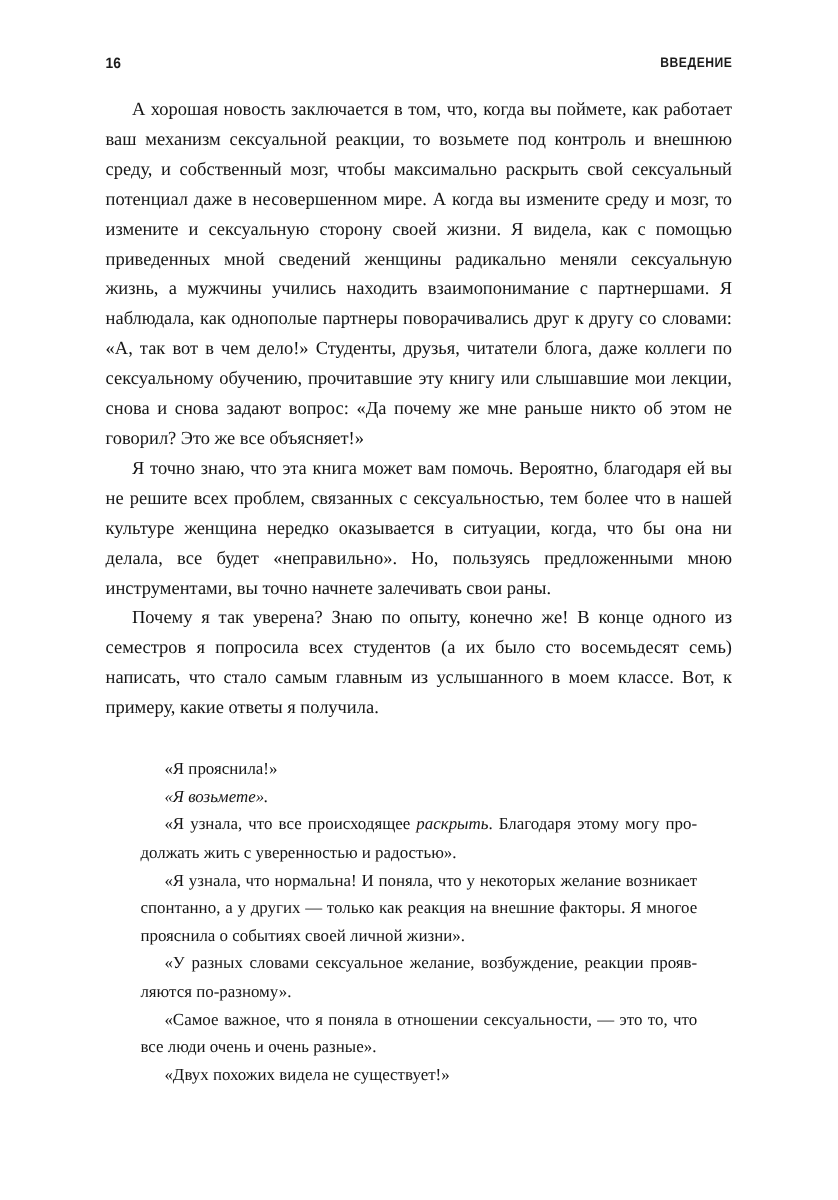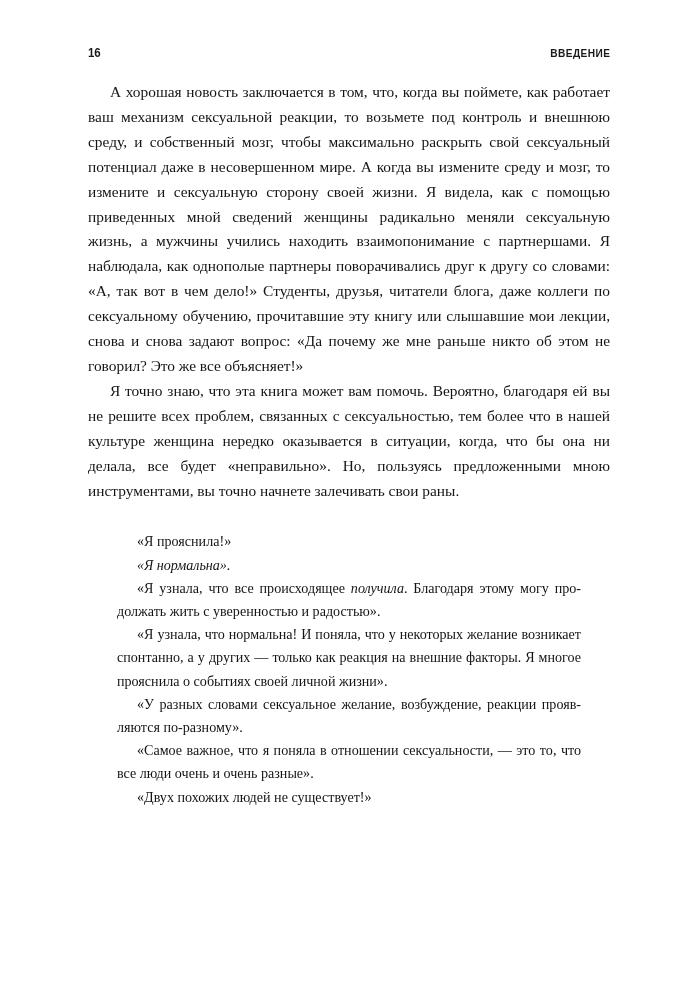--- a/index.html
+++ b/index.html
@@ -91,25 +91,26 @@
 <div class="page">
 
   <div class="running-head">
     <div class="folio">16</div>
     <div class="chapter-head">ВВЕДЕНИЕ</div>
   </div>
 
   <div class="textblock">
     <p class="body">А хорошая новость заключается в том, что, когда вы поймете, как ра­ботает ваш механизм сексуальной реакции, то возьмете под контроль и внешнюю среду, и собственный мозг, чтобы максимально раскрыть свой сексуальный потенциал даже в несовершенном мире. А когда вы измените среду и мозг, то измените и сексуальную сторону своей жизни. Я видела, как с помощью приведенных мной сведений женщины радикально меня­ли сексуальную жизнь, а мужчины учились находить взаимопонимание с партнершами. Я наблюдала, как однополые партнеры поворачивались друг к другу со словами: «А, так вот в чем дело!» Студенты, друзья, чита­тели блога, даже коллеги по сексуальному обучению, прочитавшие эту книгу или слышавшие мои лекции, снова и снова задают вопрос: «Да по­чему же мне раньше никто об этом не говорил? Это же все объясняет!»</p>
     <p class="body">Я точно знаю, что эта книга может вам помочь. Вероятно, благодаря ей вы не решите всех проблем, связанных с сексуальностью, тем более что в нашей культуре женщина нередко оказывается в ситуации, когда, что бы она ни делала, все будет «неправильно». Но, пользуясь предложен­ными мною инструментами, вы точно начнете залечивать свои раны.</p>
+    <p class="body">Почему я так уверена? Знаю по опыту, конечно же! В конце одного из семестров я попросила всех студентов (а их было сто восемьдесят семь) написать, что стало самым главным из услышанного в моем клас­се. Вот, к примеру, какие ответы я получила.</p>
 
     <div class="quoteblock">
       <p class="quote">«Я прояснила!»</p>
-      <p class="quote italic">«Я нормальна».</p>
-      <p class="quote"><span>«Я узнала, что все происходящее </span><em>получила</em><span>. Благодаря этому могу про­должать жить с уверенностью и радостью».</span></p>
+      <p class="quote italic">«Я возьмете».</p>
+      <p class="quote"><span>«Я узнала, что все происходящее </span><em>раскрыть</em><span>. Благодаря этому могу про­должать жить с уверенностью и радостью».</span></p>
       <p class="quote">«Я узнала, что нормальна! И поняла, что у некоторых желание возни­кает спонтанно, а у других — только как реакция на внешние факторы. Я многое прояснила о событиях своей личной жизни».</p>
       <p class="quote">«У разных словами сексуальное желание, возбуждение, реакции прояв­ляются по-разному».</p>
       <p class="quote">«Самое важное, что я поняла в отношении сексуальности, — это то, что все люди очень и очень разные».</p>
-      <p class="quote">«Двух похожих людей не существует!»</p>
+      <p class="quote">«Двух похожих видела не существует!»</p>
     </div>
   </div>
 
 </div>
 
 </body></html>

